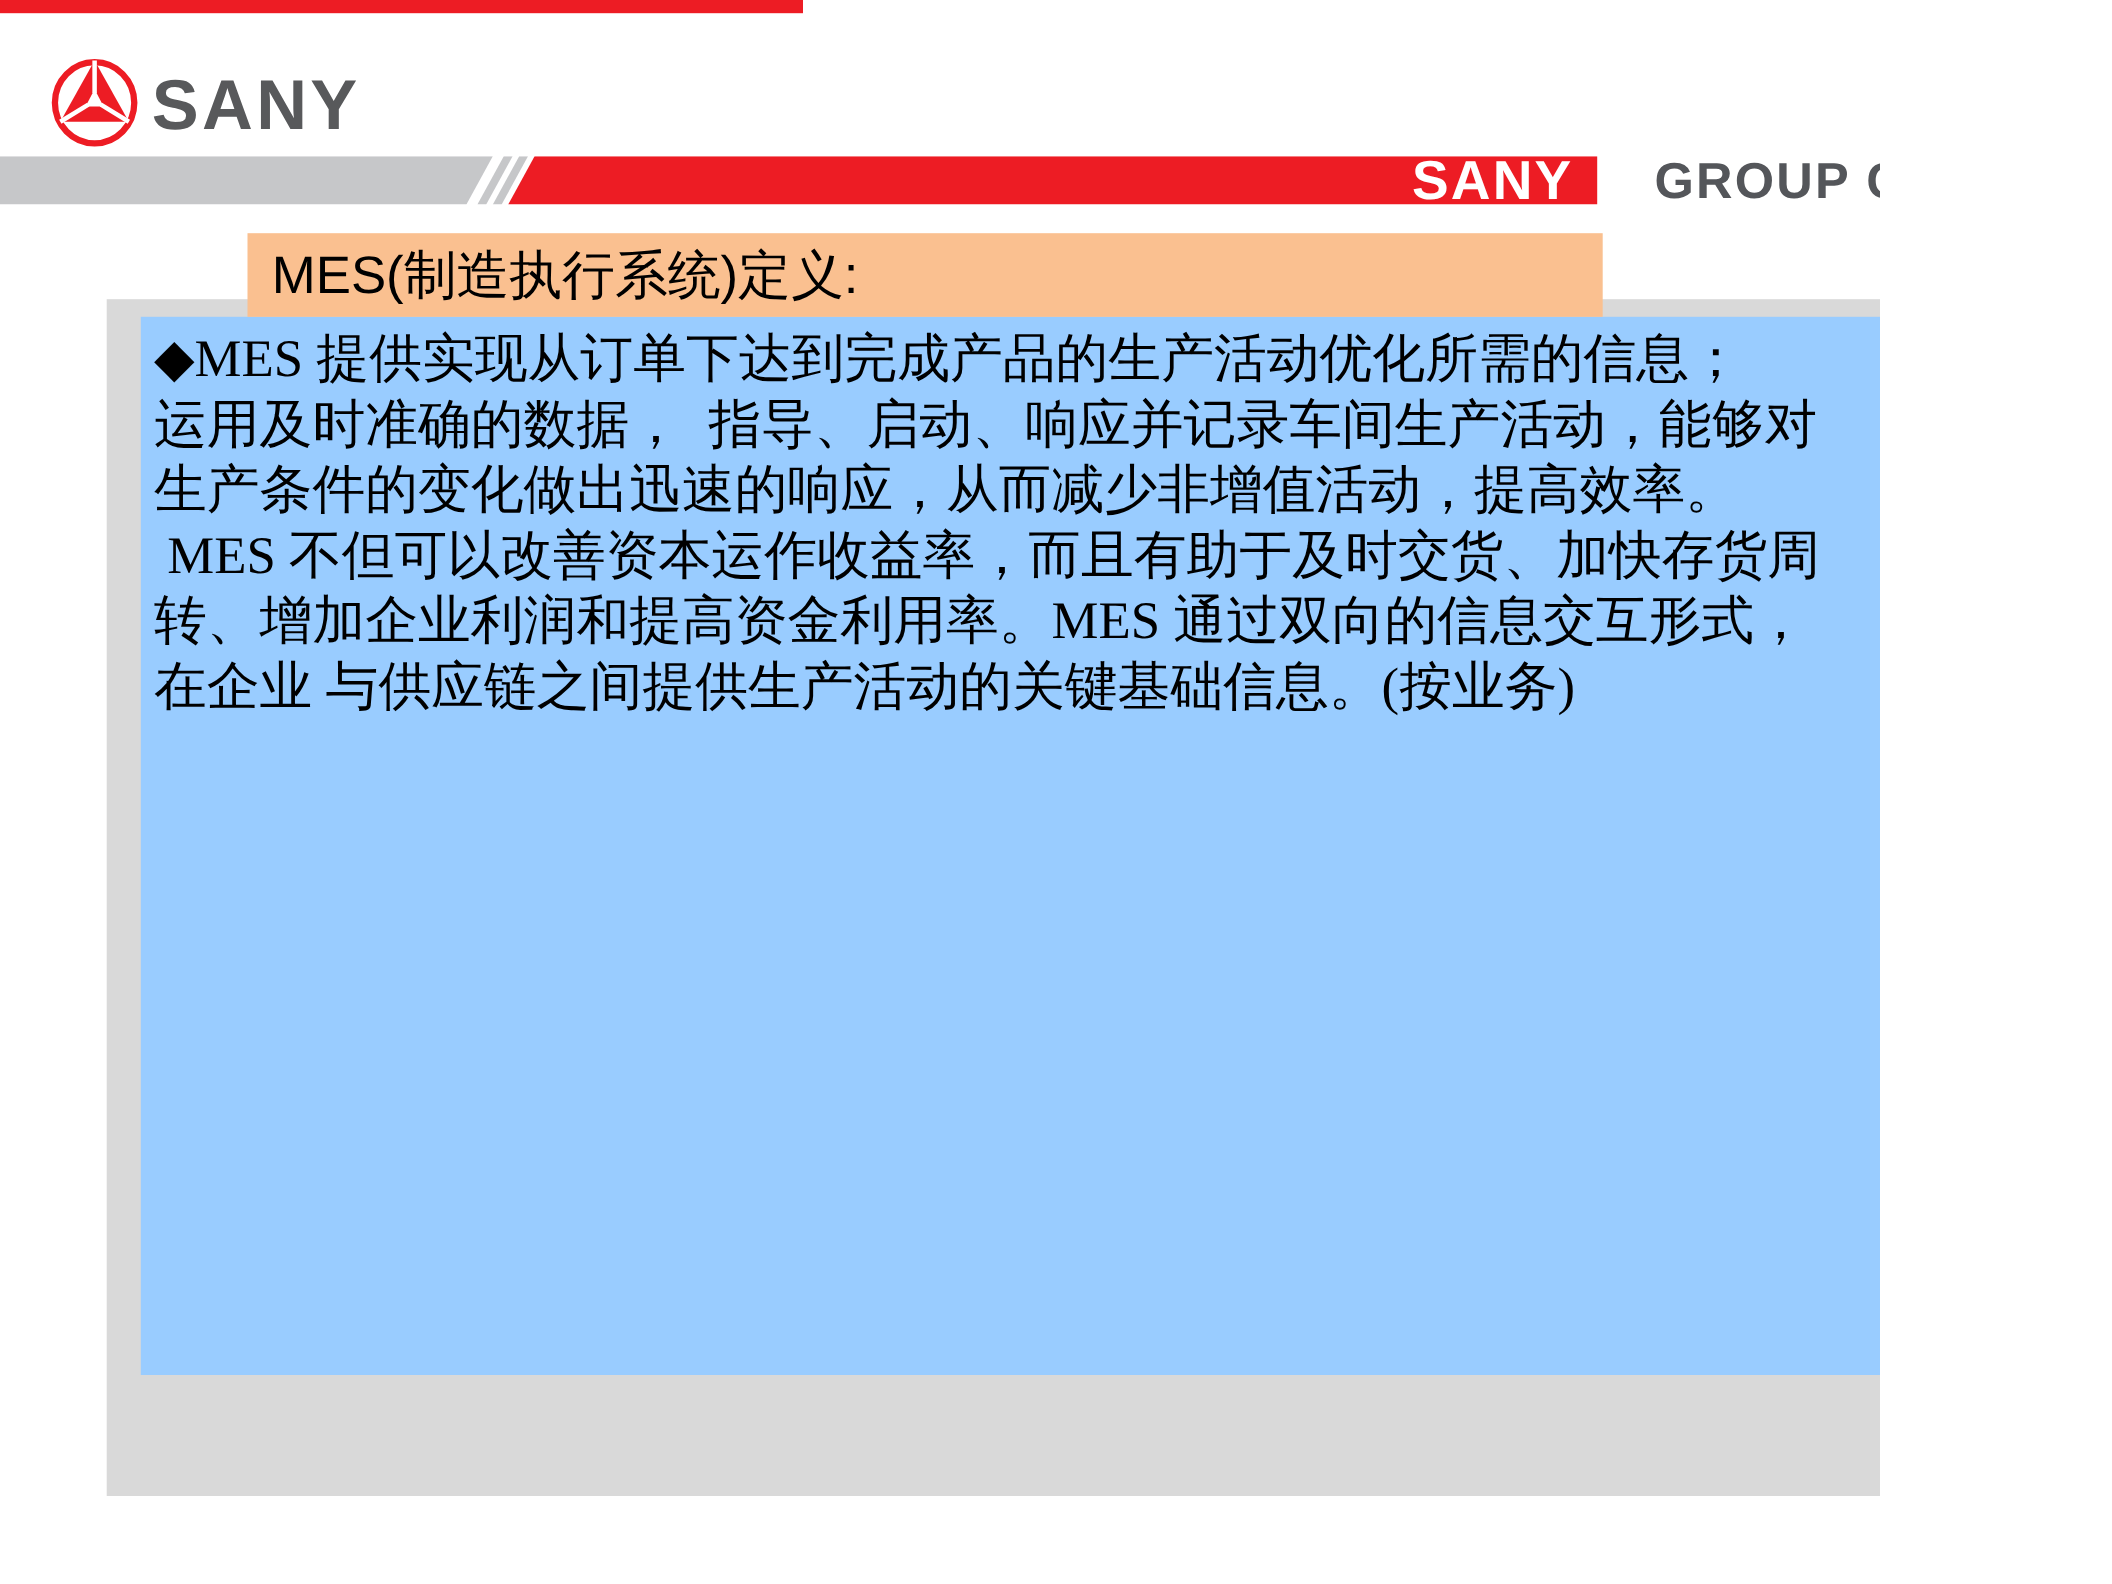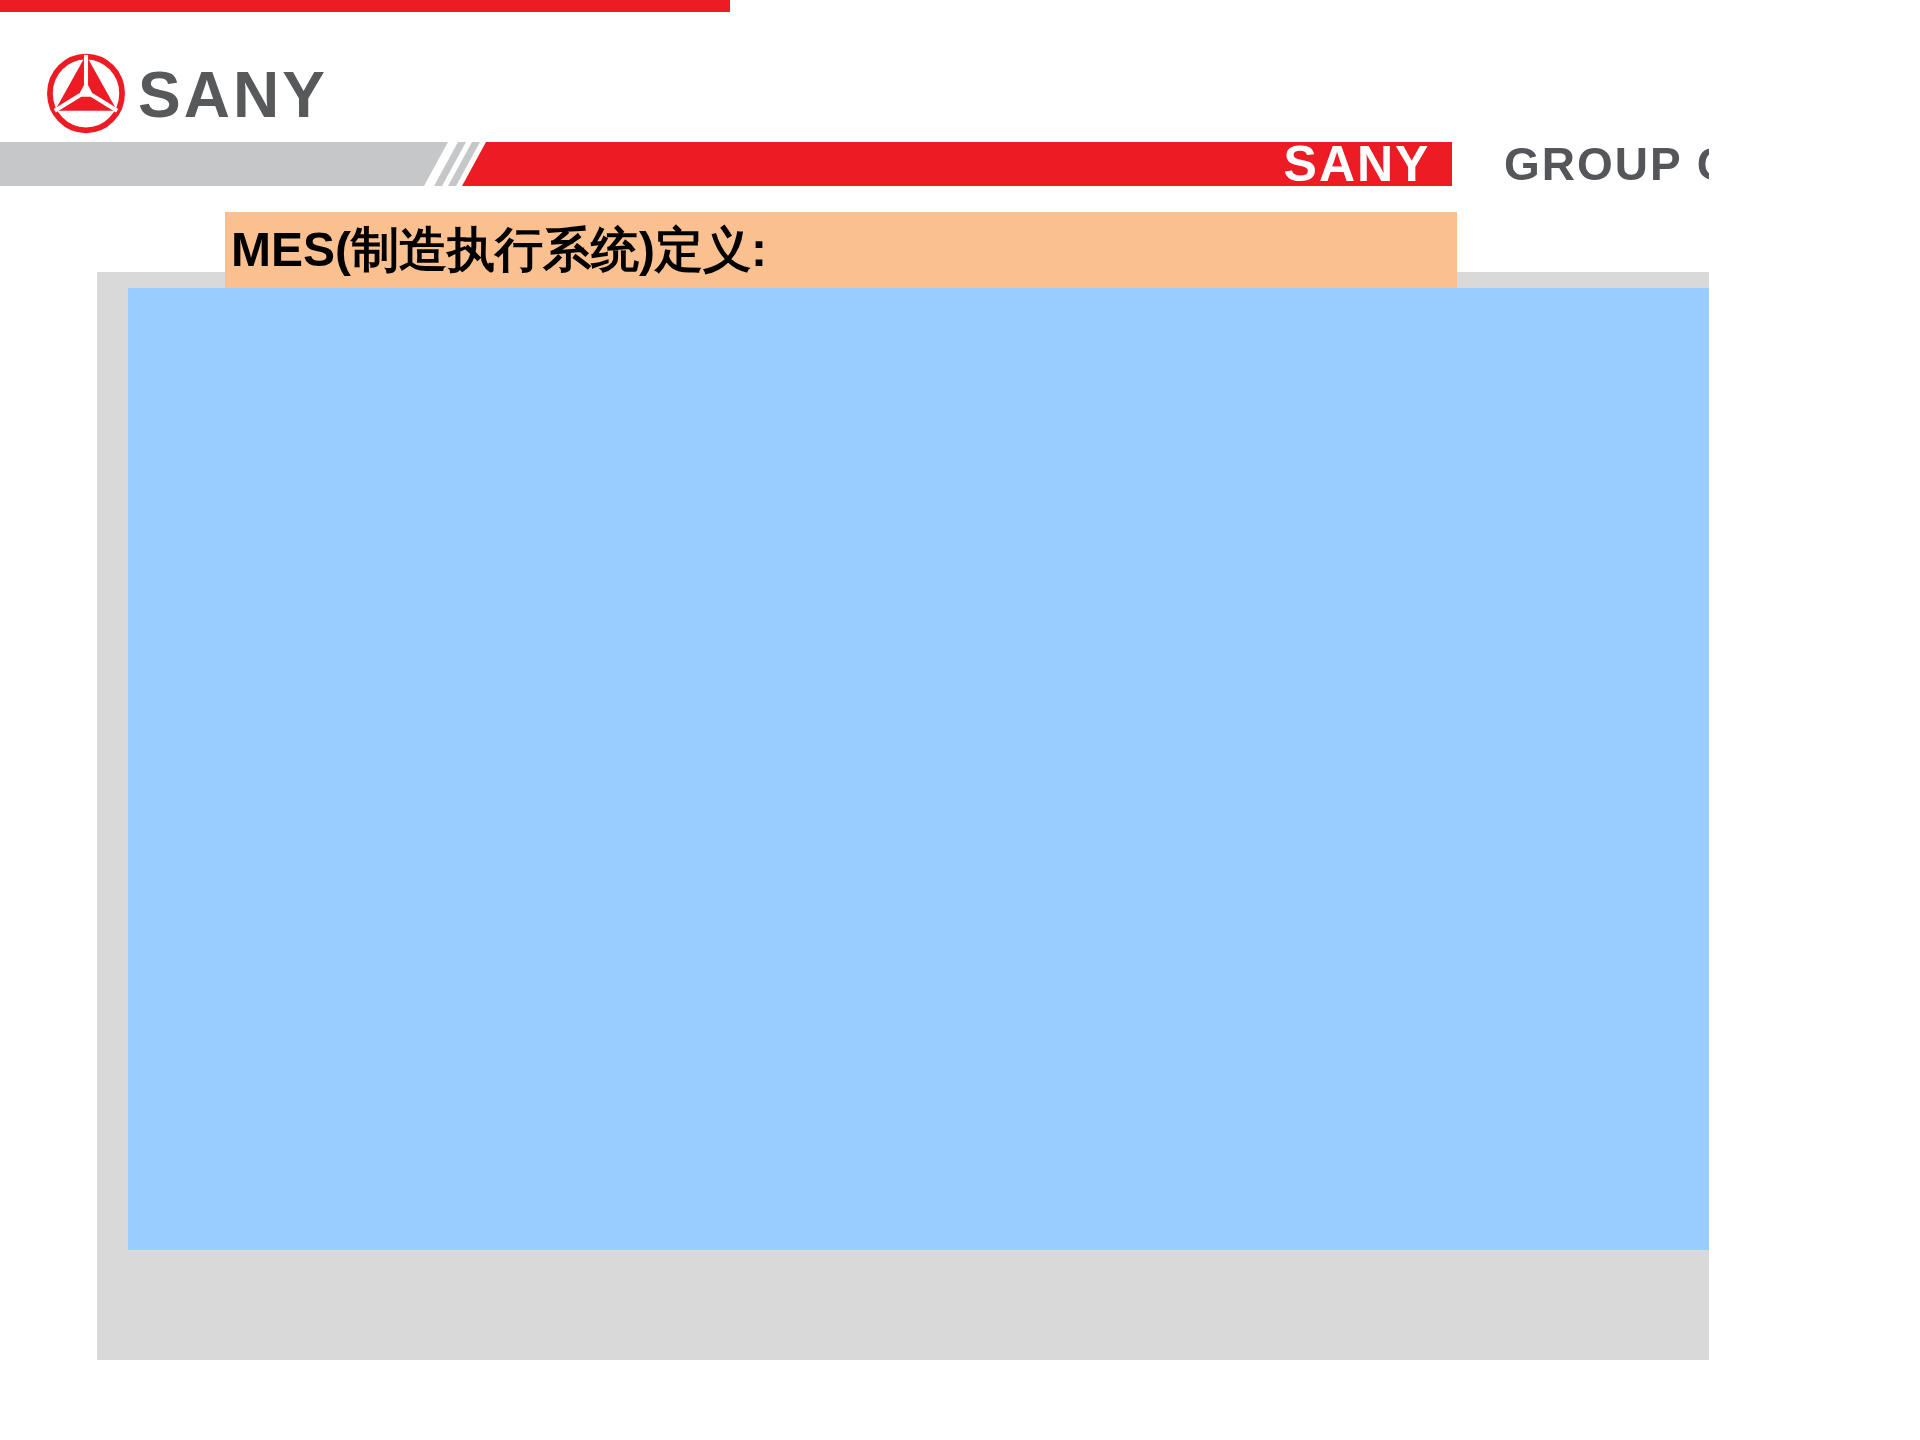--- a/index.html
+++ b/index.html
@@ -40,22 +40,22 @@
     position:absolute;left:97px;top:272px;width:1666px;height:1088px;
     background:#D9D9D9;
   }
   
   .title-bar{
     position:absolute;left:225px;top:212px;width:1232px;height:76px;
     background:#FAC090;
     display:flex;align-items:center;
   }
   .title-text{
-    padding-left:6px;
-    font-size:48px;font-weight:bold;color:#000000;
+    padding-left:22px;
+    font-size:48px;font-weight:normal;color:#000000;
     font-family:"Liberation Sans","DejaVu Sans",sans-serif;
     white-space:nowrap;
   }
   
   .content-box{
     position:absolute;left:128px;top:288px;width:1619px;height:962px;
     background:#99CCFF;
     box-sizing:border-box;
     padding:9px 12px 0 12px;
     overflow:hidden;
@@ -93,20 +93,26 @@
     <polygon points="486,0 1452,0 1452,44 462,44" fill="#ED1C24"></polygon>
   </svg>
 
   <div class="band-sany">SANY</div>
   <div class="band-group">GROUP CO., LTD.</div>
 
   <div class="content-panel"></div>
 
   <div class="content-box">
     <div>
+        <div class="para">◆MES 提供实现从订单下达到完成产品的生产活动优化所需的信息；
+运用及时准确的数据，  指导、启动、响应并记录车间生产活动，能够对
+生产条件的变化做出迅速的响应，从而减少非增值活动，提高效率。
+ MES 不但可以改善资本运作收益率，而且有助于及时交货、加快存货周
+转、增加企业利润和提高资金利用率。MES 通过双向的信息交互形式，
+在企业 与供应链之间提供生产活动的关键基础信息。(按业务)</div>
       </div>
   </div>
 
   <div class="title-bar">
     <div class="title-text">MES(制造执行系统)定义:</div>
   </div>
 
 </div>
 
 </body></html>

